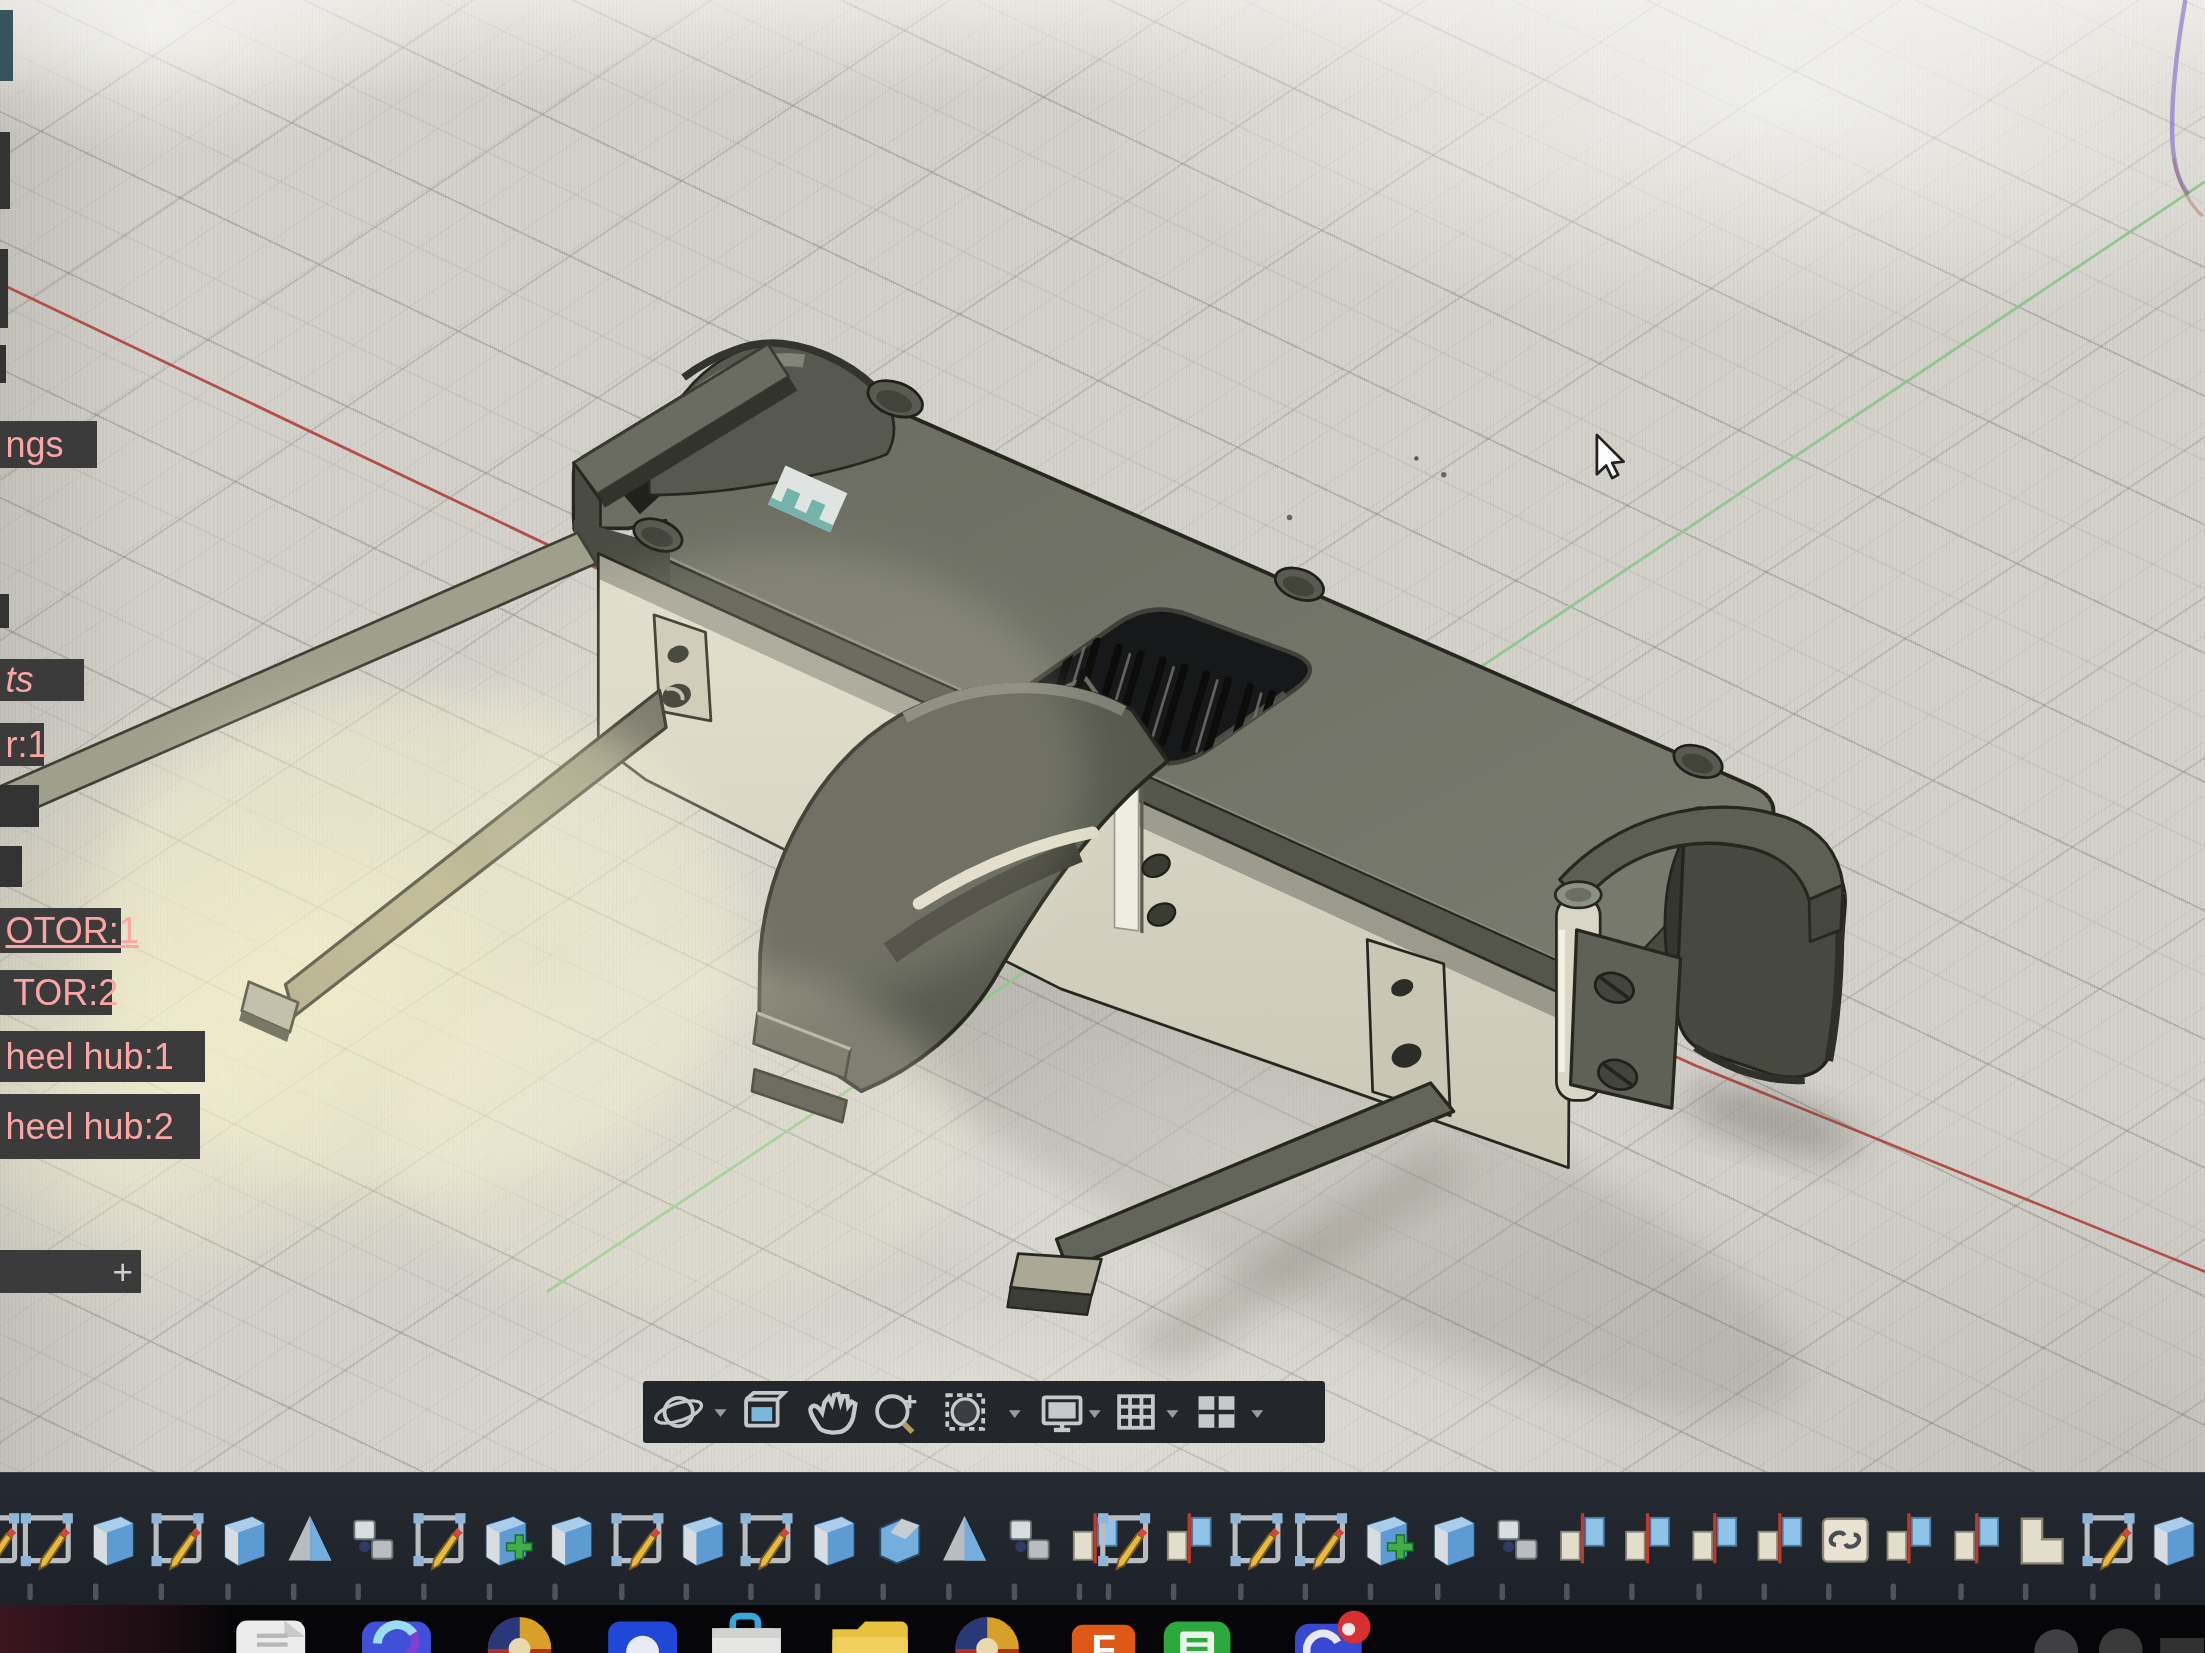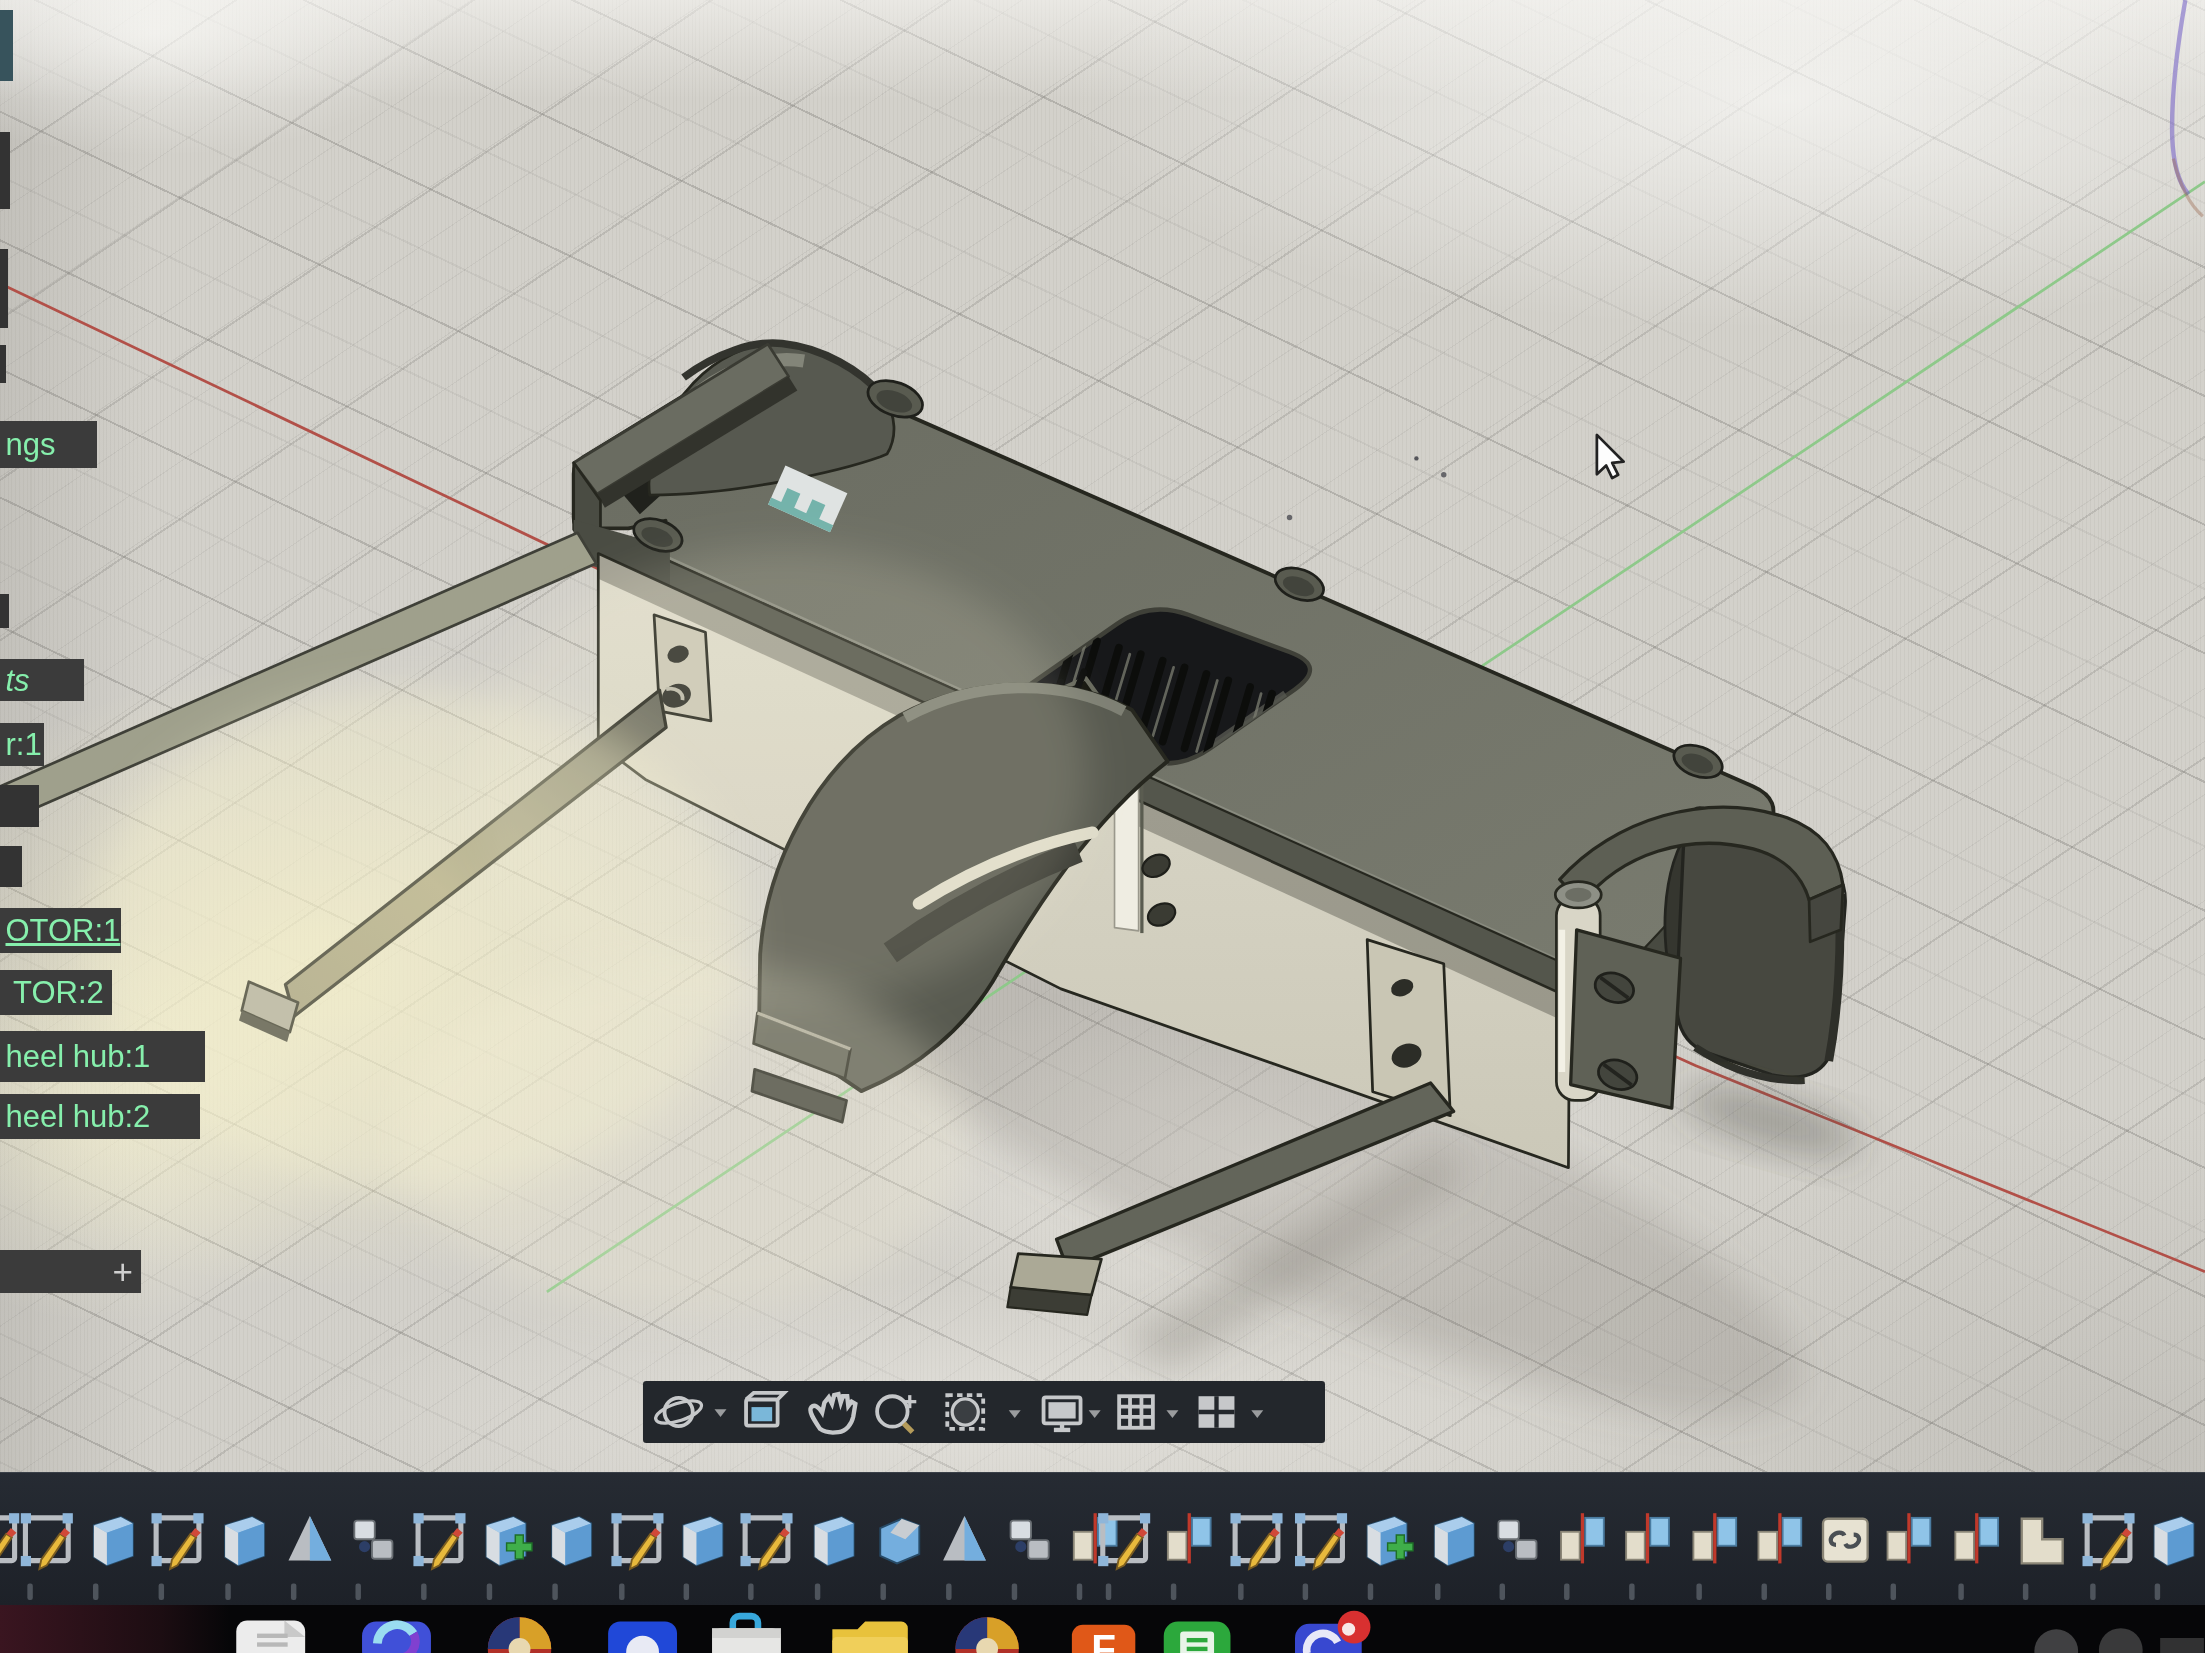--- a/index.html
+++ b/index.html
@@ -14,21 +14,21 @@
  radial-gradient(930px 191px at 45% 86%, rgba(245,243,238,0.4), rgba(245,243,238,0) 75%),
  linear-gradient(to bottom, rgba(252,251,248,0.55) 0%, rgba(252,251,248,0) 6%),
  linear-gradient(to right, rgba(110,108,104,0.16) 0%, rgba(110,108,104,0) 7%),
  radial-gradient(875px 492px at 97% 88%, rgba(105,103,99,0.15), rgba(105,103,99,0) 70%),
  repeating-linear-gradient(25.6deg, rgba(100,98,94,0) 0px, rgba(100,98,94,0) 114px, rgba(100,98,94,0.20) 114px, rgba(100,98,94,0.20) 116px),
  repeating-linear-gradient(146deg, rgba(100,98,94,0) 0px, rgba(100,98,94,0) 131px, rgba(100,98,94,0.20) 131px, rgba(100,98,94,0.20) 133px),
  repeating-linear-gradient(25.6deg, rgba(110,108,104,0) 0px, rgba(110,108,104,0) 56px, rgba(110,108,104,0.10) 56px, rgba(110,108,104,0.10) 58px),
  repeating-linear-gradient(146deg, rgba(110,108,104,0) 0px, rgba(110,108,104,0) 43px, rgba(110,108,104,0.10) 43px, rgba(110,108,104,0.10) 44px),
  repeating-linear-gradient(90deg, rgba(120,118,114,0.06) 0px, rgba(120,118,114,0.06) 1.1px, rgba(255,255,255,0.05) 1.1px, rgba(255,255,255,0.05) 3.8px);
 background-color:#d1cfc8;}
-.lbl{position:absolute;background:#3b3b3b;color:#86efac;font-size:31px;line-height:1;display:flex;align-items:center;padding-left:5.5px;box-sizing:border-box;}
+.lbl{position:absolute;background:#3b3b3b;color:#fca5a5;font-size:36px;line-height:1;display:flex;align-items:center;padding-left:5.5px;box-sizing:border-box;}
 .sliver{position:absolute;background:#333;}
 #toolbar{position:absolute;left:643px;top:1381px;width:682px;height:62px;background:#23272c;border-radius:3.3px;}
 #timeline{position:absolute;left:0;top:1472px;width:2205px;height:133px;background:linear-gradient(#262b33,#1d2128);border-top:1.6px solid #3a4048;}
 #dock{position:absolute;left:0;top:1605px;width:2205px;height:49px;background:#060608;}
 #dockwall{position:absolute;left:0;top:1605px;width:230px;height:49px;background:linear-gradient(to right,#3a1520,#1c0d12 70%,#060608);}
 </style>
 </head>
 <body>
 <div id="bg"></div>
 <div id="scene" style="position:absolute;left:0;top:0;">
@@ -233,21 +233,21 @@
 <div class="sliver" style="left:0;top:345px;width:5.5px;height:38px;"></div>
 <div class="lbl" style="left:0;top:421px;width:97px;height:47px;">ngs</div>
 <div class="sliver" style="left:0;top:594px;width:9.3px;height:34px;"></div>
 <div class="lbl" style="left:0;top:659px;width:84px;height:42px;font-style:italic;">ts</div>
 <div class="lbl" style="left:0;top:723px;width:44px;height:43px;">r:1</div>
 <div class="sliver" style="left:0;top:785px;width:39px;height:42px;"></div>
 <div class="sliver" style="left:0;top:846px;width:22px;height:41px;"></div>
 <div class="lbl" style="left:0;top:908px;width:121px;height:45px;text-decoration:underline;">OTOR:1</div>
 <div class="lbl" style="left:0;top:970px;width:112px;height:45px;padding-left:13px;">TOR:2</div>
 <div class="lbl" style="left:0;top:1031px;width:205px;height:51px;">heel hub:1</div>
-<div class="lbl" style="left:0;top:1094px;width:200px;height:45px;">heel hub:2</div>
+<div class="lbl" style="left:0;top:1094px;width:200px;height:65px;">heel hub:2</div>
 <div class="lbl" style="left:0;top:1250px;width:141px;height:43px;color:#cfcfcf;font-size:35px;">
     <span style="margin-left:107px;">+</span>
   </div>
 
 <div id="toolbar">
 <svg width="682" height="62" viewBox="0 0 1247 114">
 <g stroke="#c6c8ca" fill="none" stroke-width="7">
 
 <circle cx="62" cy="57" r="26"></circle>
 <ellipse cx="62" cy="57" rx="44" ry="16" transform="rotate(-18 62 57)" stroke-width="6"></ellipse>

